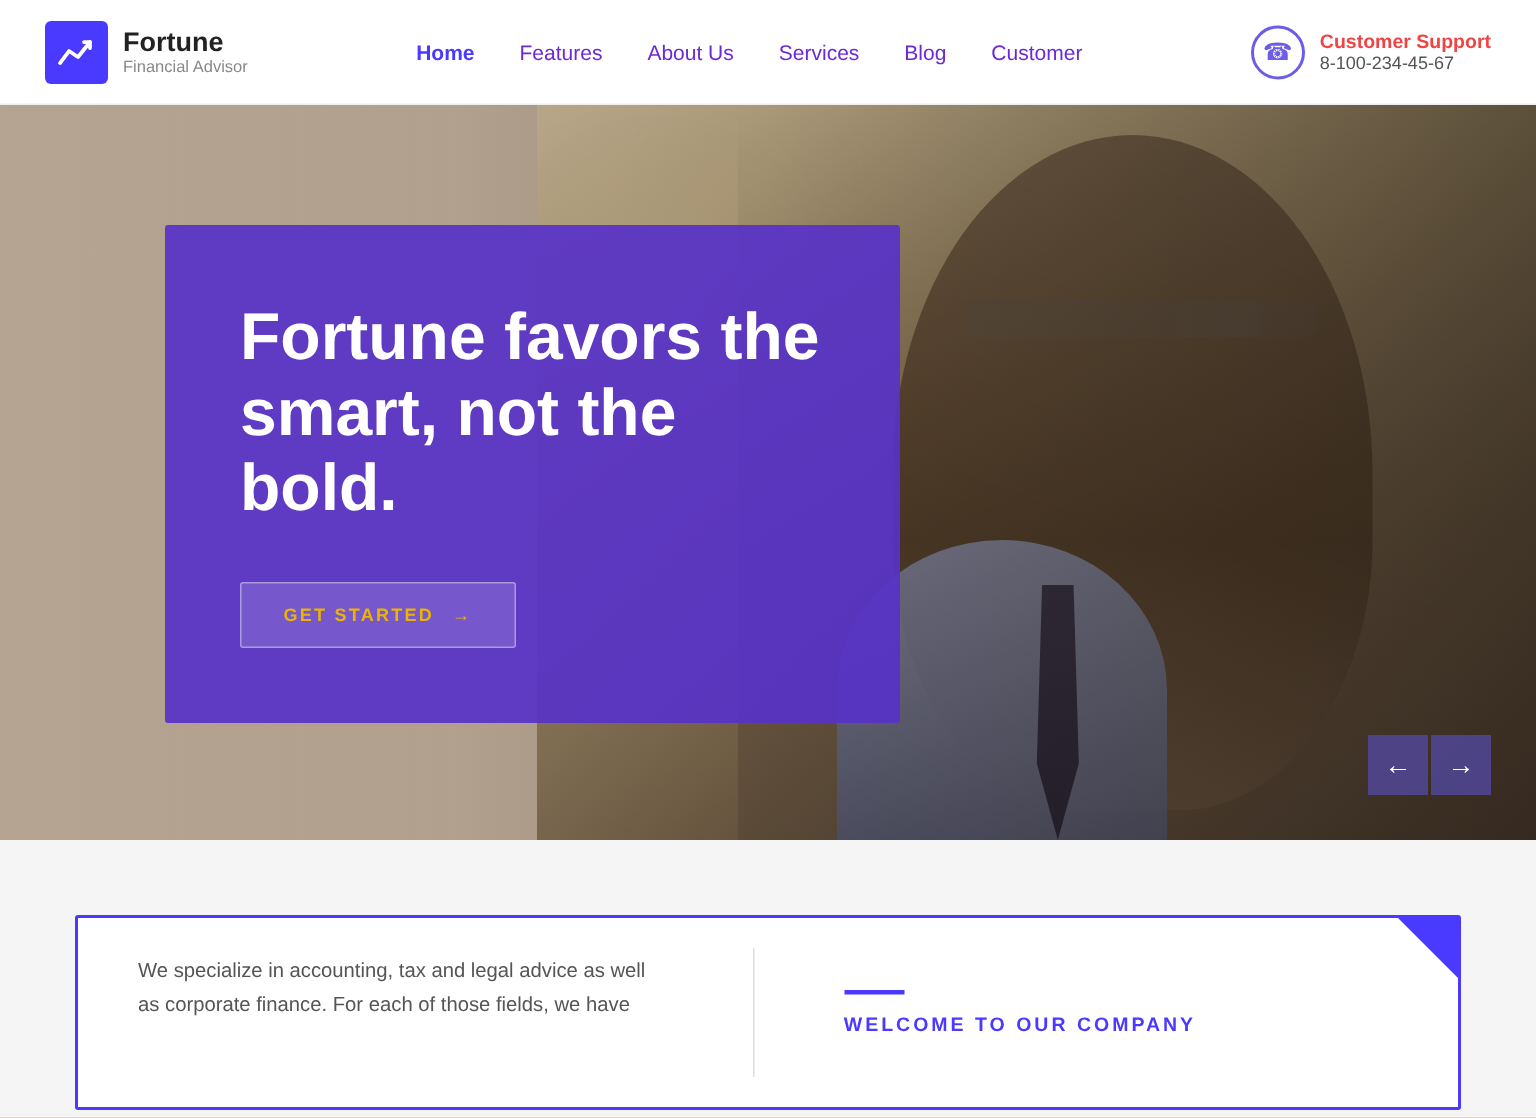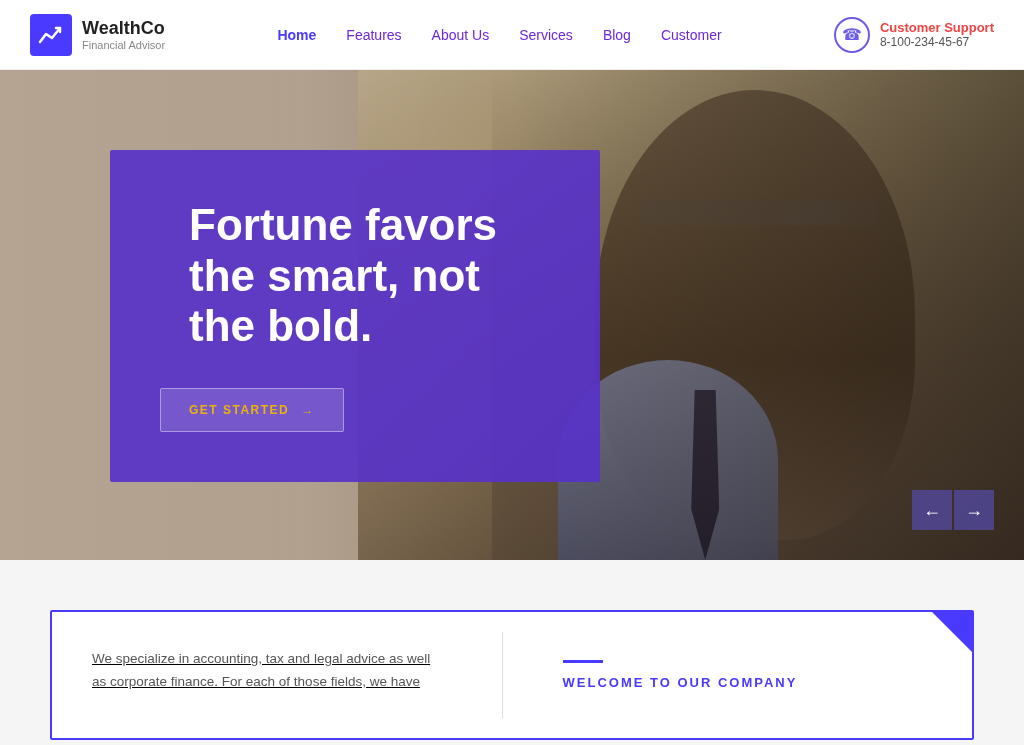--- a/index.html
+++ b/index.html
@@ -124,21 +124,20 @@
       background: rgba(88, 50, 200, 0.92);
       padding: 50px 50px 50px 50px;
       border-radius: 2px;
     }
     .hero-headline {
       font-size: 44px;
       font-weight: 800;
       color: #fff;
       line-height: 1.15;
       margin-bottom: 36px;
-      margin-left: 29px;
     }
     .cta-button {
       display: inline-flex;
       align-items: center;
       gap: 12px;
       background: rgba(255,255,255,0.15);
       border: 1px solid rgba(255,255,255,0.4);
       color: #eab308;
       padding: 14px 28px;
       font-size: 12px;
@@ -183,22 +182,21 @@
       border-radius: 2px;
       margin: 0 20px;
       display: flex;
       align-items: stretch;
       min-height: 130px;
       overflow: hidden;
       position: relative;
     }
     .welcome-left {
       flex: 1;
-      padding: 36px 40px;
-      text-decoration: underline;
+      padding: 24px 40px;
     }
     .welcome-left p {
       font-size: 13.5px;
       color: #555;
       line-height: 1.7;
       max-width: 340px;
     }
     .welcome-divider {
       width: 1px;
       background: #ddd;
@@ -243,21 +241,21 @@
 
 <header class="header">
   <div class="logo-area">
     <div class="logo-icon">
       <svg viewBox="0 0 26 26" fill="none" xmlns="http://www.w3.org/2000/svg">
         <polyline points="2,20 8,12 14,16 22,6" stroke="white" stroke-width="2.5" fill="none" stroke-linecap="round" stroke-linejoin="round"></polyline>
         <polyline points="18,6 22,6 22,10" stroke="white" stroke-width="2.5" fill="none" stroke-linecap="round" stroke-linejoin="round"></polyline>
       </svg>
     </div>
     <div class="logo-text-block">
-      <span class="logo-name">WealthCo</span>
+      <span class="logo-name">Fortune</span>
       <span class="logo-sub">Financial Advisor</span>
     </div>
   </div>
 
   <nav>
     <a href="#" class="active">Home</a>
     <a href="#">Features</a>
     <a href="#">About Us</a>
     <a href="#">Services</a>
     <a href="#">Blog</a>

